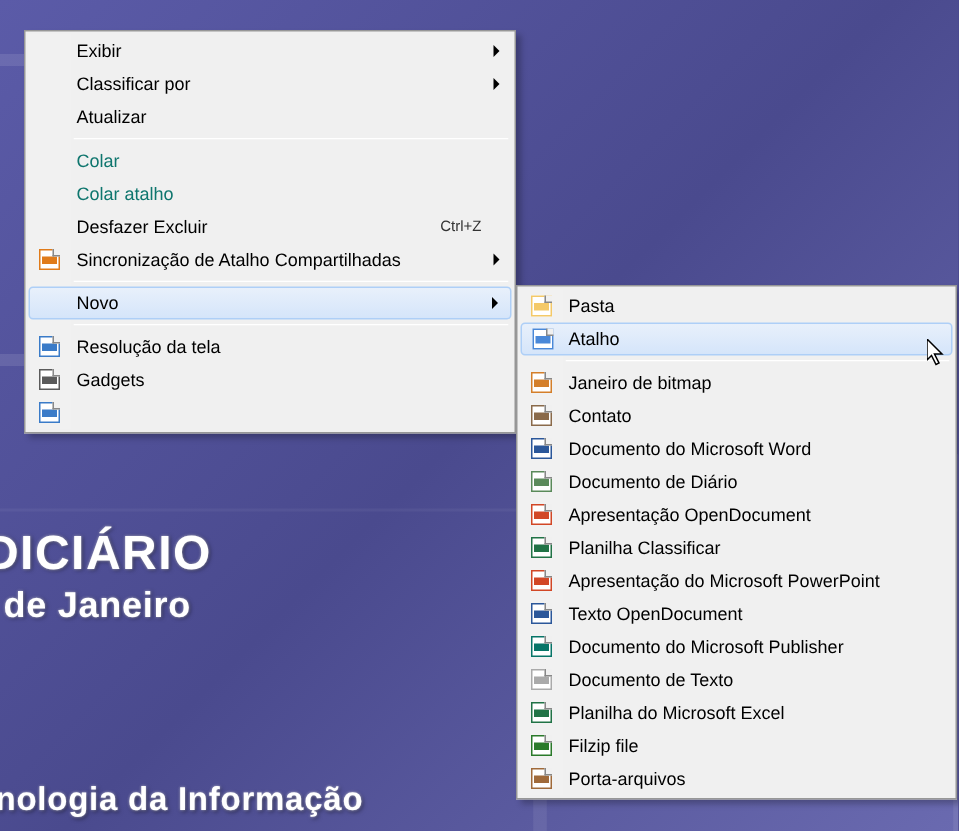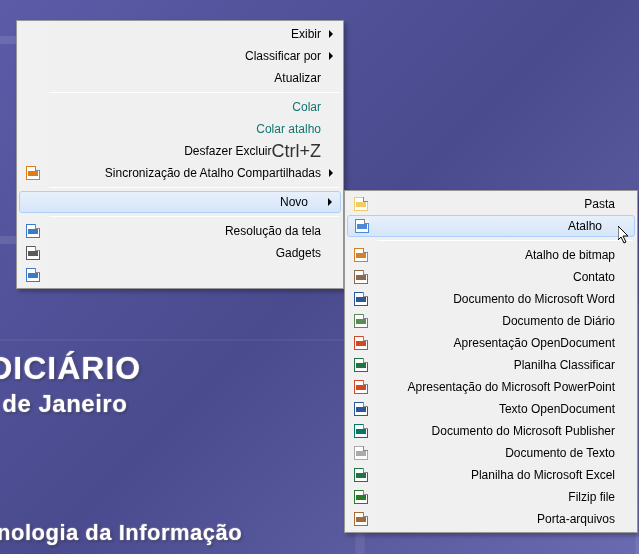--- a/index.html
+++ b/index.html
@@ -67,33 +67,32 @@
   }
   .menu-item {
     position: relative;
     height: 22px;
     display: flex;
     align-items: center;
     padding-left: 32px;
     padding-right: 20px;
     color: #000;
     cursor: default;
-    text-align: right;
   }
   .menu-item.disabled { color: #0f766e; }
   .menu-item.hover {
     background: linear-gradient(#e8f0fb, #d5e5fa);
     border: 1px solid #aecff7;
     border-radius: 3px;
     padding-left: 31px;
     padding-right: 32px;
     height: 22px;
   }
   .menu-item .label { flex: 1; }
-  .menu-item .accel { color: #333; font-size: 18px; }
+  .menu-item .accel { color: #333; font-size: 10px; }
   .menu-item .arrow {
     position: absolute;
     right: 8px;
     top: 50%;
     transform: translateY(-50%);
     width: 0; height: 0;
     border-top: 4px solid transparent;
     border-bottom: 4px solid transparent;
     border-left: 4px solid #000;
   }
@@ -238,21 +237,21 @@
         </span>
         <span class="label">Atalho</span>
       </div>
       <div class="menu-sep"></div>
       <div class="menu-item">
         <span class="mi-icon">
           <span class="ico-doc" style="background: rgb(255, 255, 255); border-color: rgb(212, 127, 42);">
             <span style="position: absolute; left: 1px; right: 1px; top: 4px; height: 5px; background: rgb(212, 127, 42);"></span>
           </span>
         </span>
-        <span class="label">Atalho de bitmap</span>
+        <span class="label">Janeiro de bitmap</span>
       </div>
       <div class="menu-item">
         <span class="mi-icon">
           <span class="ico-doc" style="background: rgb(255, 255, 255); border-color: rgb(138, 106, 74);">
             <span style="position: absolute; left: 1px; right: 1px; top: 4px; height: 5px; background: rgb(138, 106, 74);"></span>
           </span>
         </span>
         <span class="label">Contato</span>
       </div>
       <div class="menu-item">

